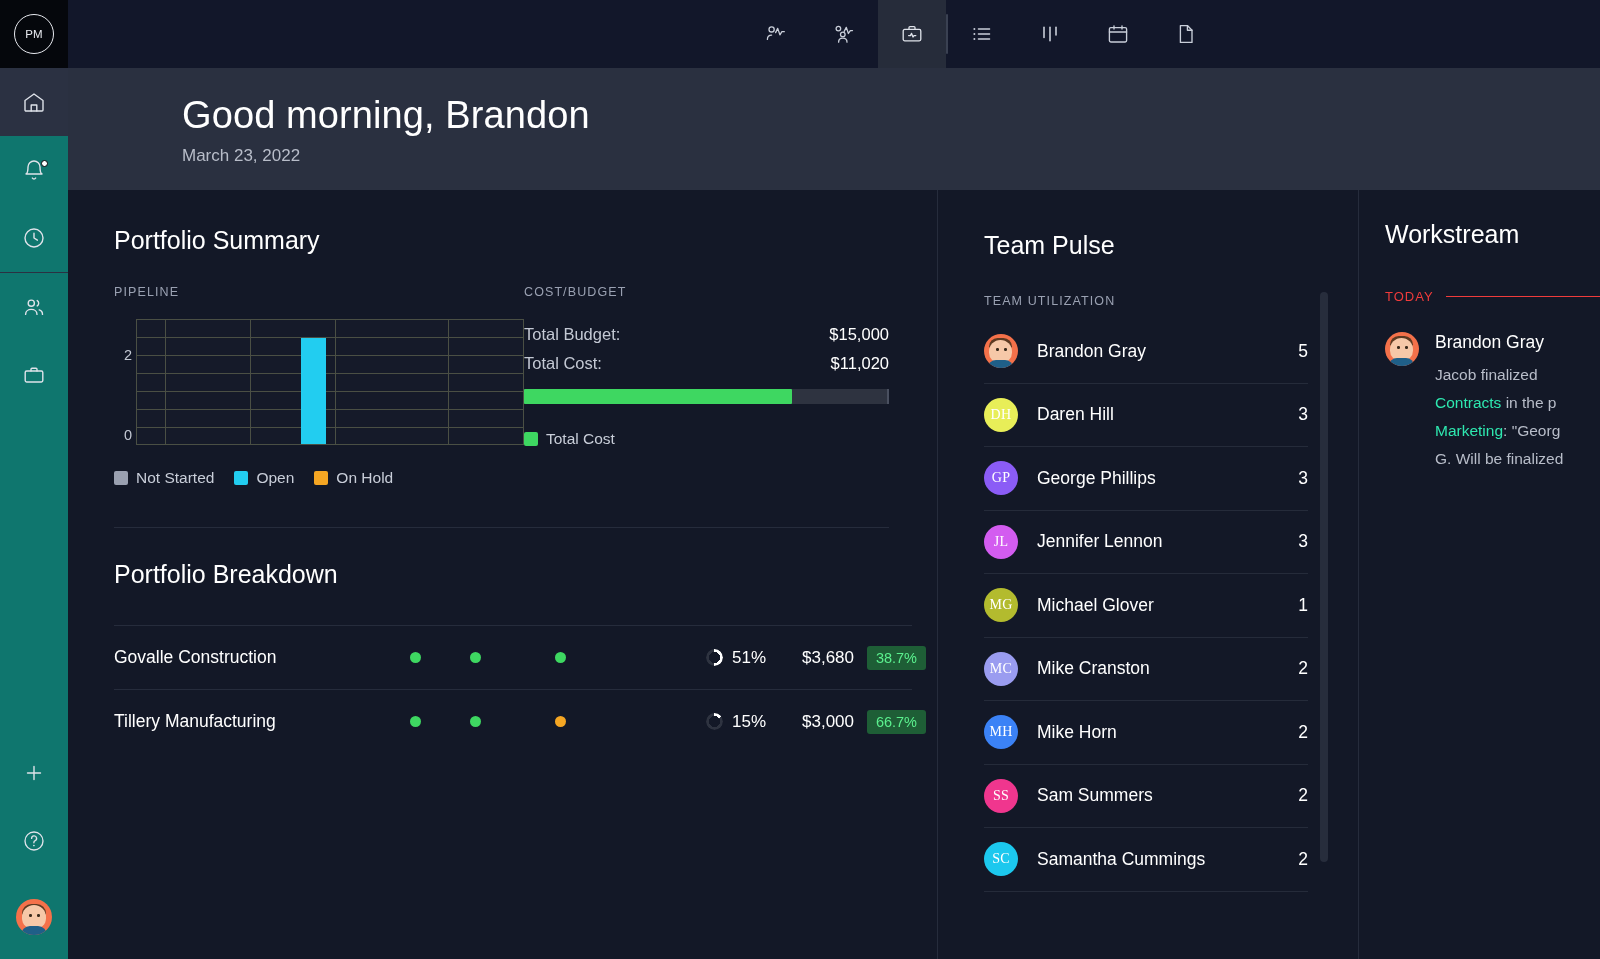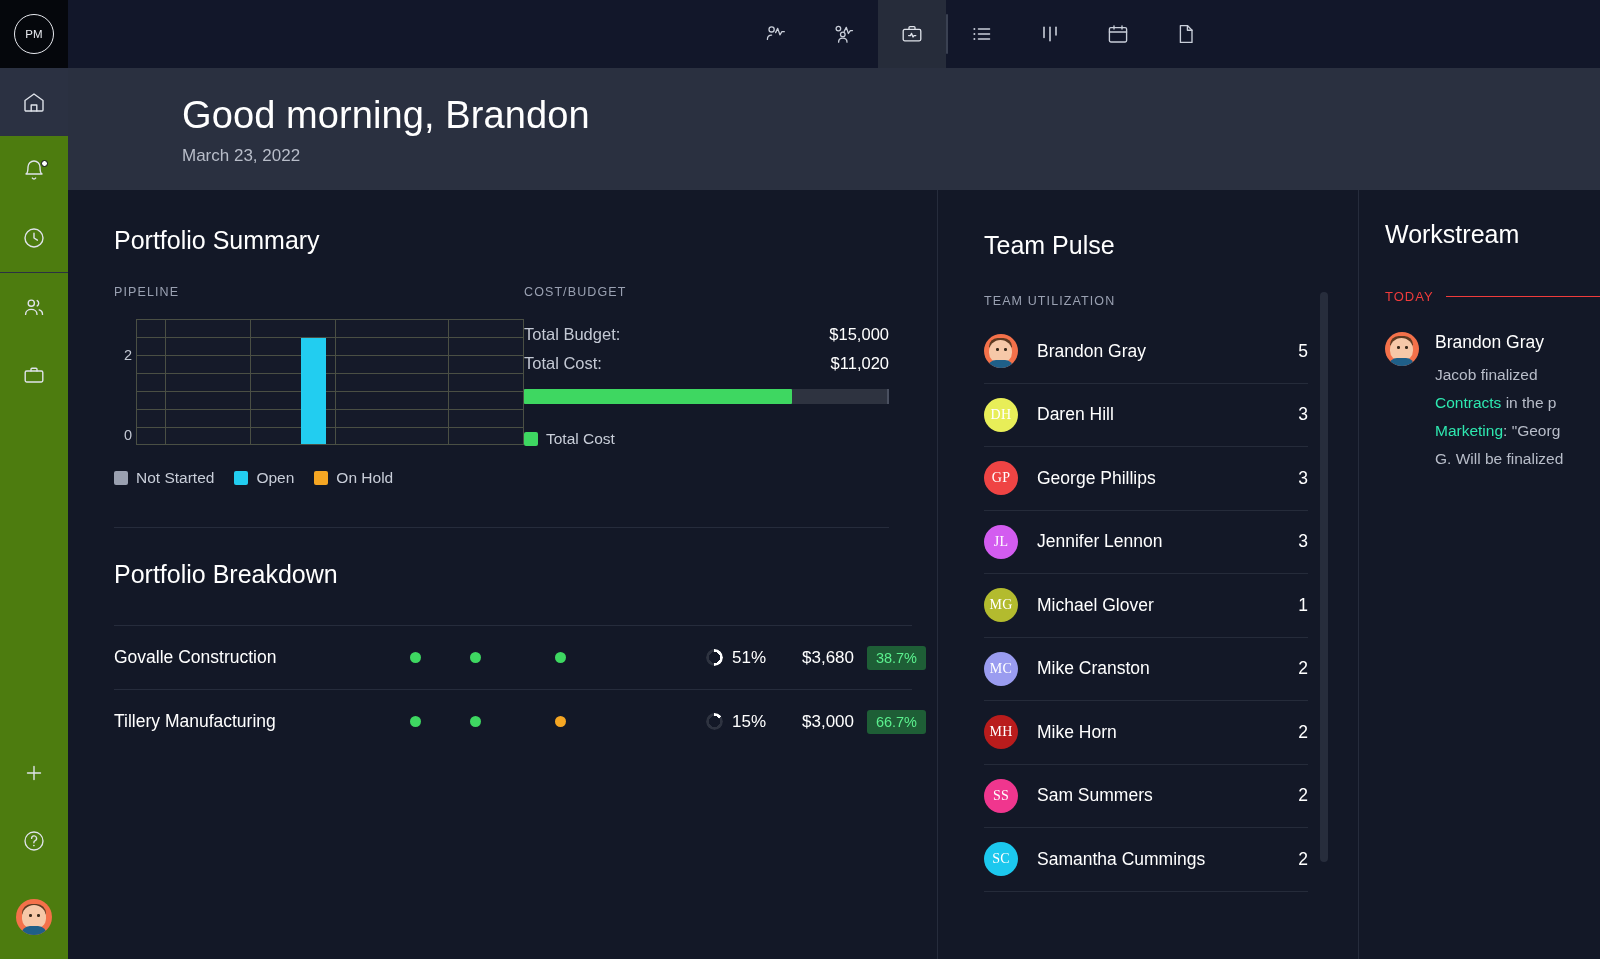--- a/index.html
+++ b/index.html
@@ -6,21 +6,21 @@
   html, body {
     width: 1600px; height: 959px;
     background: #0d1018;
     font-family: "Liberation Sans", sans-serif;
     overflow: hidden;
   }
   .app { position: relative; width: 1600px; height: 959px; display: flex; }
 
   
   .rail {
-    width: 68px; height: 959px; background: #4d7c0f;
+    width: 68px; height: 959px; background: #0f766e;
     display: flex; flex-direction: column; align-items: center;
     flex: 0 0 68px; position: relative; z-index: 5;
   }
   .rail-logo {
     width: 68px; height: 68px; display: flex; align-items: center; justify-content: center;
     background: #05070c;
   }
   .logo-circle {
     width: 40px; height: 40px; border-radius: 50%;
     border: 1.6px solid #e8eaf0; color: #e8eaf0;
@@ -504,21 +504,21 @@
 
             <div class="team-row">
               <div class="avatar" style="background:#e8ee58;">
                 <span>DH</span>
               </div>
               <span class="team-name">Daren Hill</span>
               <span class="team-val">3</span>
             </div>
 
             <div class="team-row">
-              <div class="avatar" style="background:#ef4444;">
+              <div class="avatar" style="background:#8b5cf6;">
                 <span>GP</span>
               </div>
               <span class="team-name">George Phillips</span>
               <span class="team-val">3</span>
             </div>
 
             <div class="team-row">
               <div class="avatar" style="background:#d35cf0;">
                 <span>JL</span>
               </div>
@@ -536,21 +536,21 @@
 
             <div class="team-row">
               <div class="avatar" style="background:#9a9cf0;">
                 <span>MC</span>
               </div>
               <span class="team-name">Mike Cranston</span>
               <span class="team-val">2</span>
             </div>
 
             <div class="team-row">
-              <div class="avatar" style="background:#b91c1c;">
+              <div class="avatar" style="background:#3b82f6;">
                 <span>MH</span>
               </div>
               <span class="team-name">Mike Horn</span>
               <span class="team-val">2</span>
             </div>
 
             <div class="team-row">
               <div class="avatar" style="background:#f0368e;">
                 <span>SS</span>
               </div>

